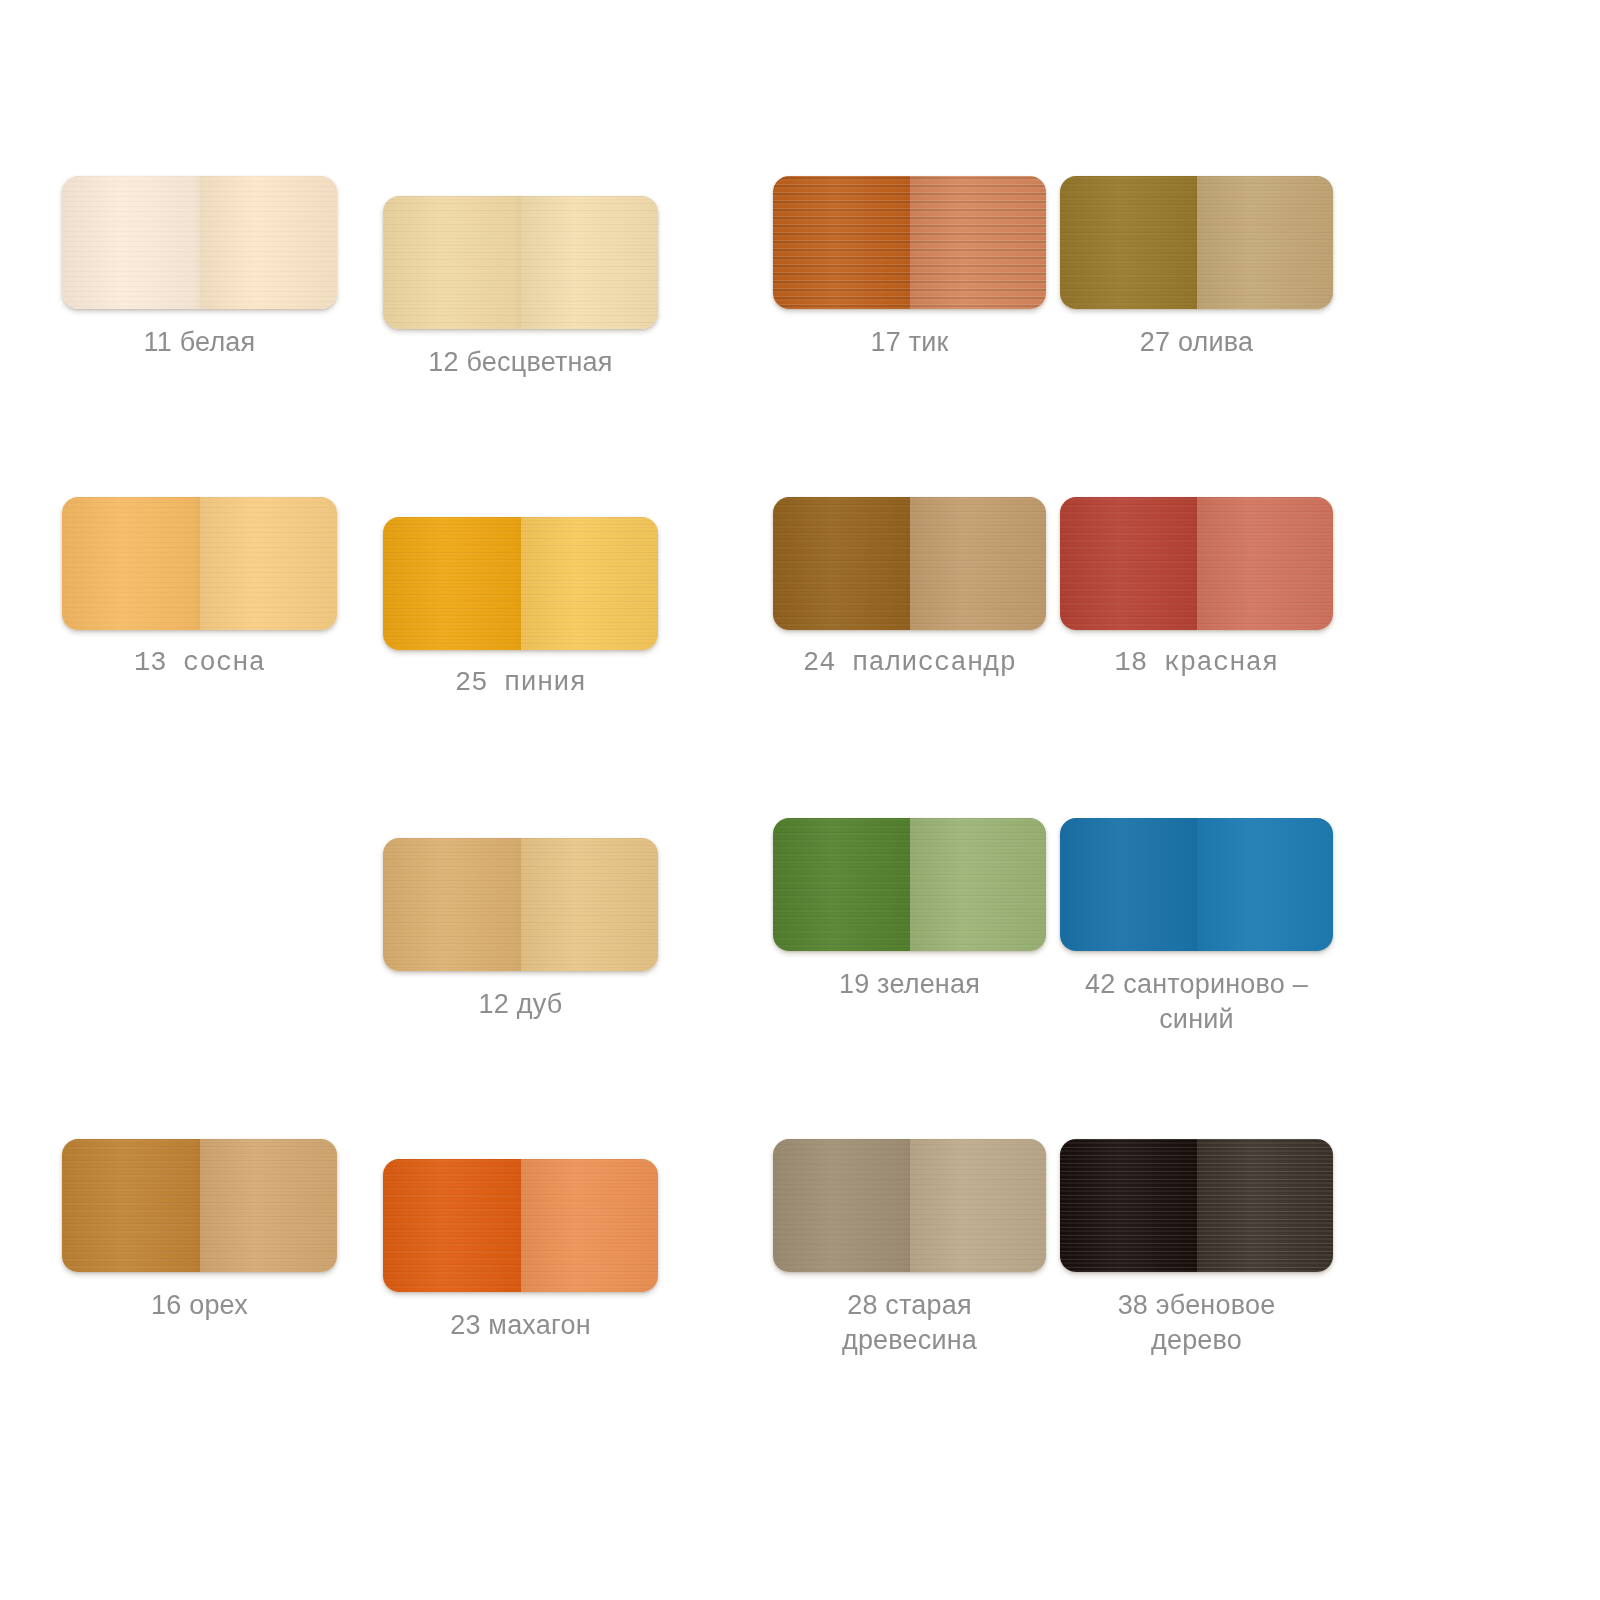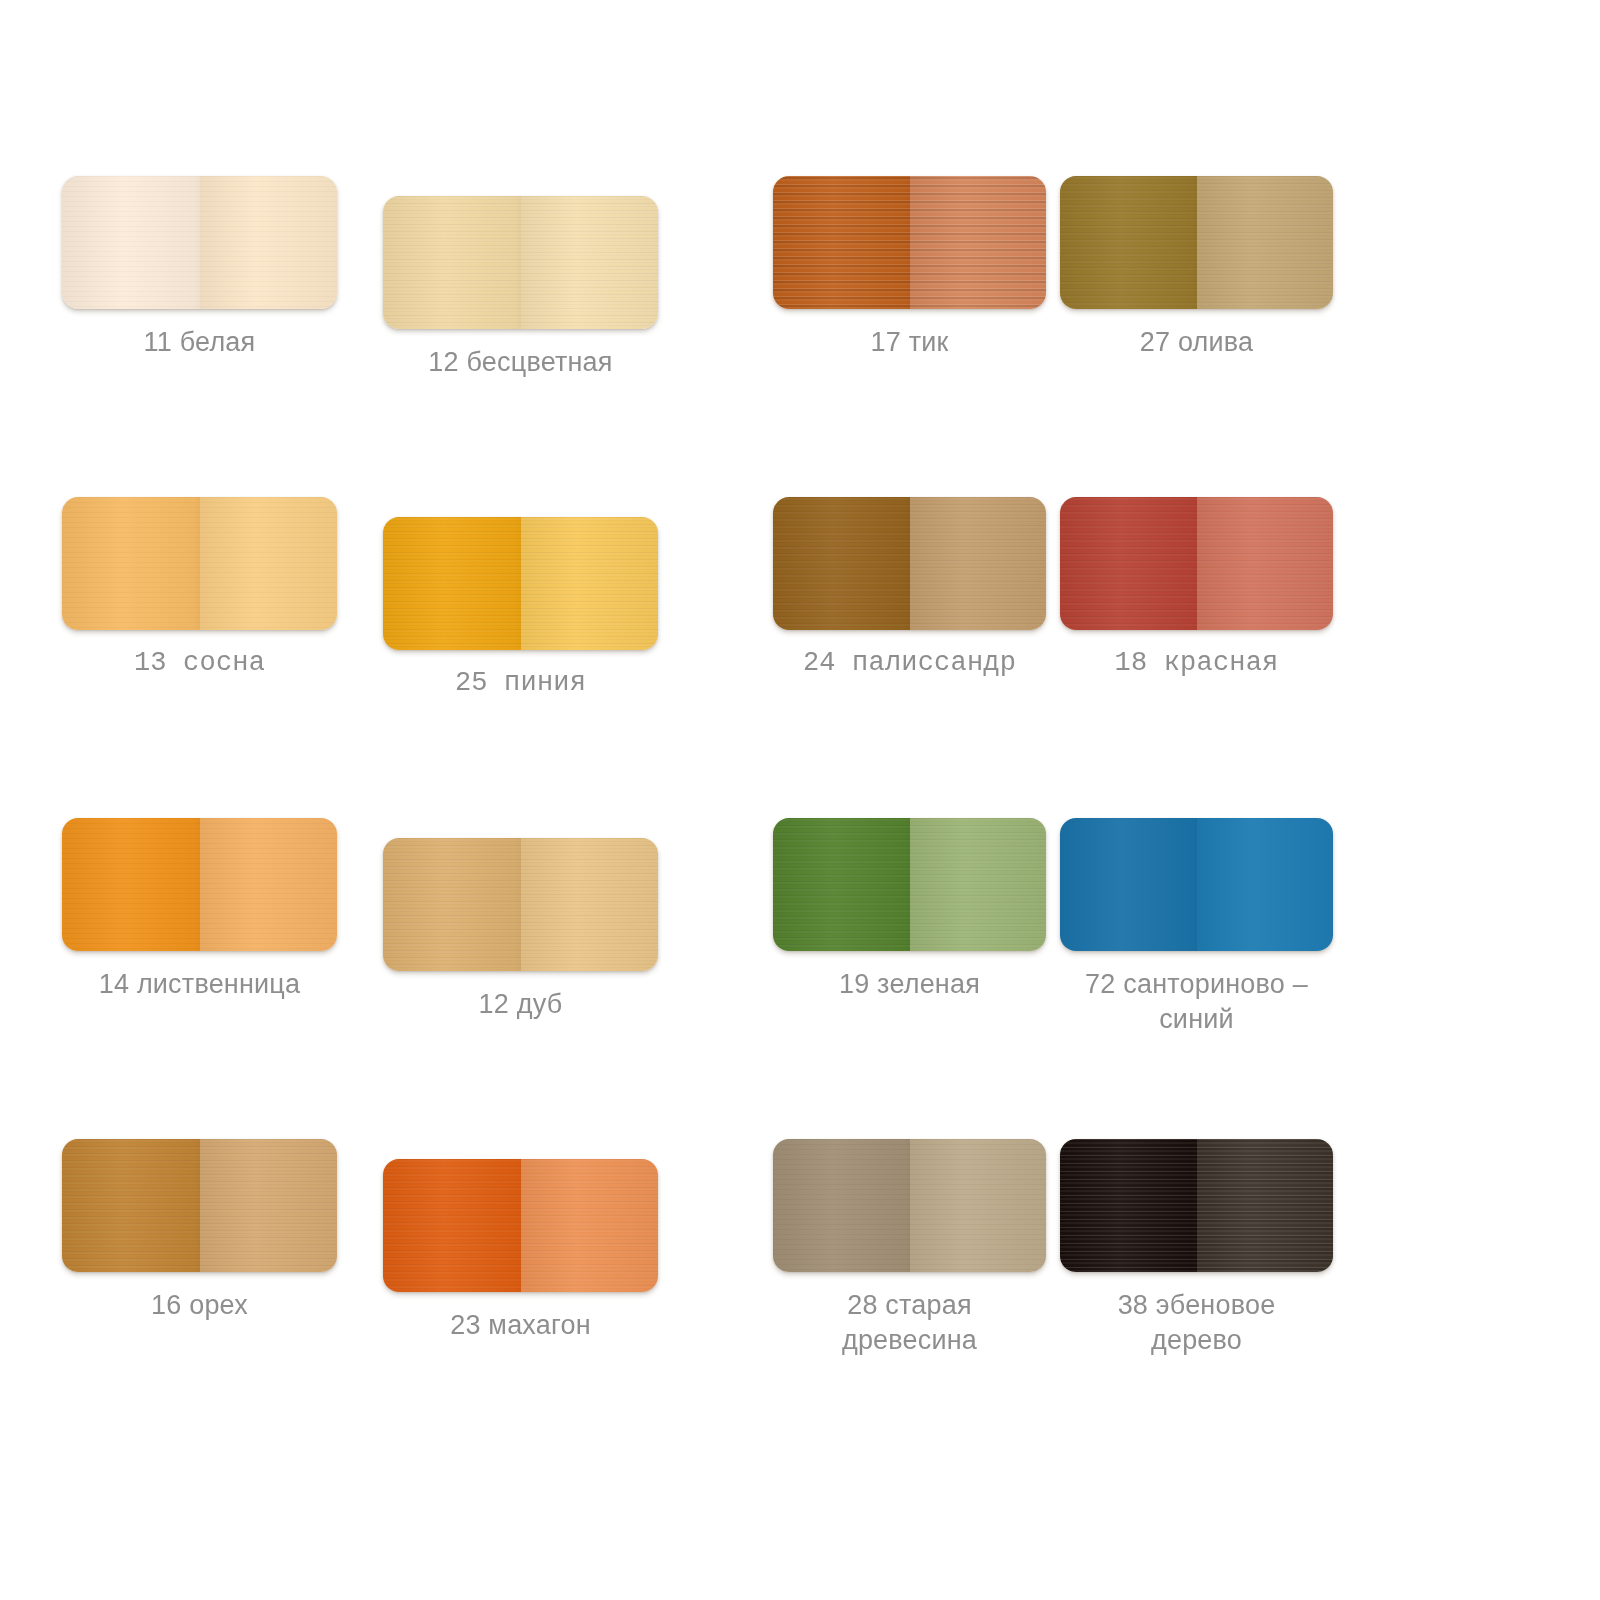--- a/index.html
+++ b/index.html
@@ -204,29 +204,20 @@
       </div>
       <div class="swatch-cell col-3 row-1">
         <div class="chip">
           <div class="chip-half left" style="background: rgb(183, 67, 53);"></div>
           <div class="chip-half right" style="background: rgb(210, 116, 94);"></div>
           <div class="grain"></div>
           <div class="sheen"></div>
         </div>
         <div class="chip-caption">18 красная</div>
       </div>
-      <div class="swatch-cell col-0 row-2">
-        <div class="chip">
-          <div class="chip-half left" style="background: rgb(240, 145, 25);"></div>
-          <div class="chip-half right" style="background: rgb(245, 176, 98);"></div>
-          <div class="grain soft"></div>
-          <div class="sheen"></div>
-        </div>
-        <div class="chip-caption">14 лиственница</div>
-      </div>
       <div class="swatch-cell col-1 row-2">
         <div class="chip">
           <div class="chip-half left" style="background: rgb(220, 176, 112);"></div>
           <div class="chip-half right" style="background: rgb(233, 197, 136);"></div>
           <div class="grain"></div>
           <div class="sheen"></div>
         </div>
         <div class="chip-caption">12 дуб</div>
       </div>
       <div class="swatch-cell col-2 row-2">
@@ -238,21 +229,21 @@
         </div>
         <div class="chip-caption">19 зеленая</div>
       </div>
       <div class="swatch-cell col-3 row-2">
         <div class="chip">
           <div class="chip-half left" style="background: rgb(26, 114, 168);"></div>
           <div class="chip-half right" style="background: rgb(30, 124, 179);"></div>
           <div class="grain none"></div>
           <div class="sheen"></div>
         </div>
-        <div class="chip-caption">72 санториново –
+        <div class="chip-caption">42 санториново –
 синий</div>
       </div>
       <div class="swatch-cell col-0 row-3">
         <div class="chip">
           <div class="chip-half left" style="background: rgb(192, 132, 53);"></div>
           <div class="chip-half right" style="background: rgb(213, 169, 114);"></div>
           <div class="grain"></div>
           <div class="sheen"></div>
         </div>
         <div class="chip-caption">16 орех</div>

